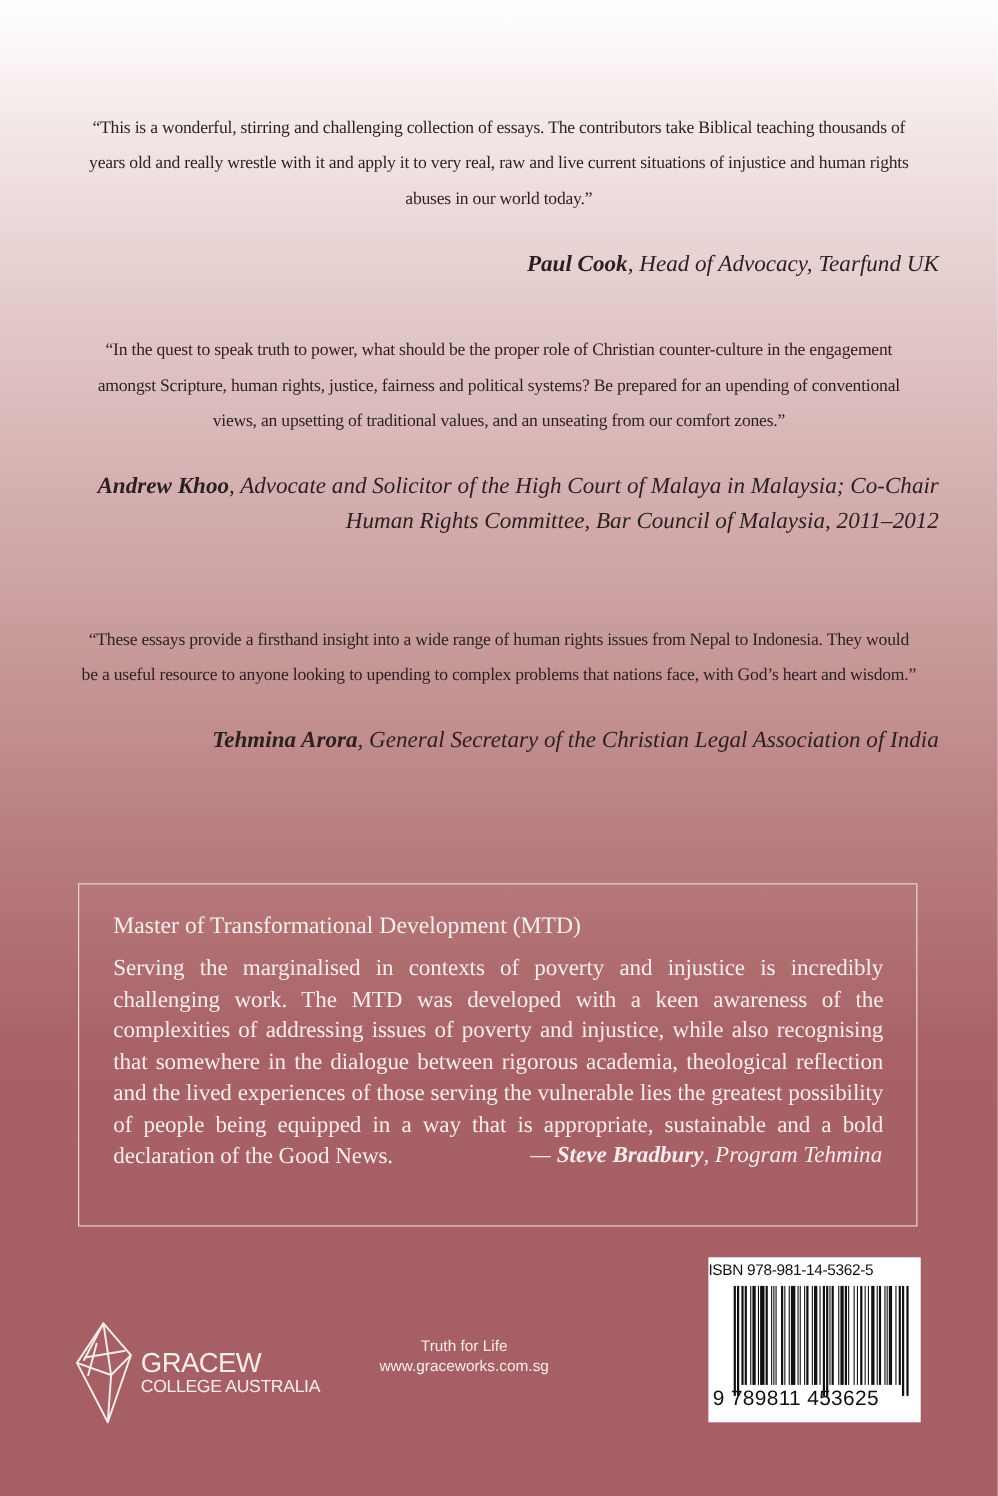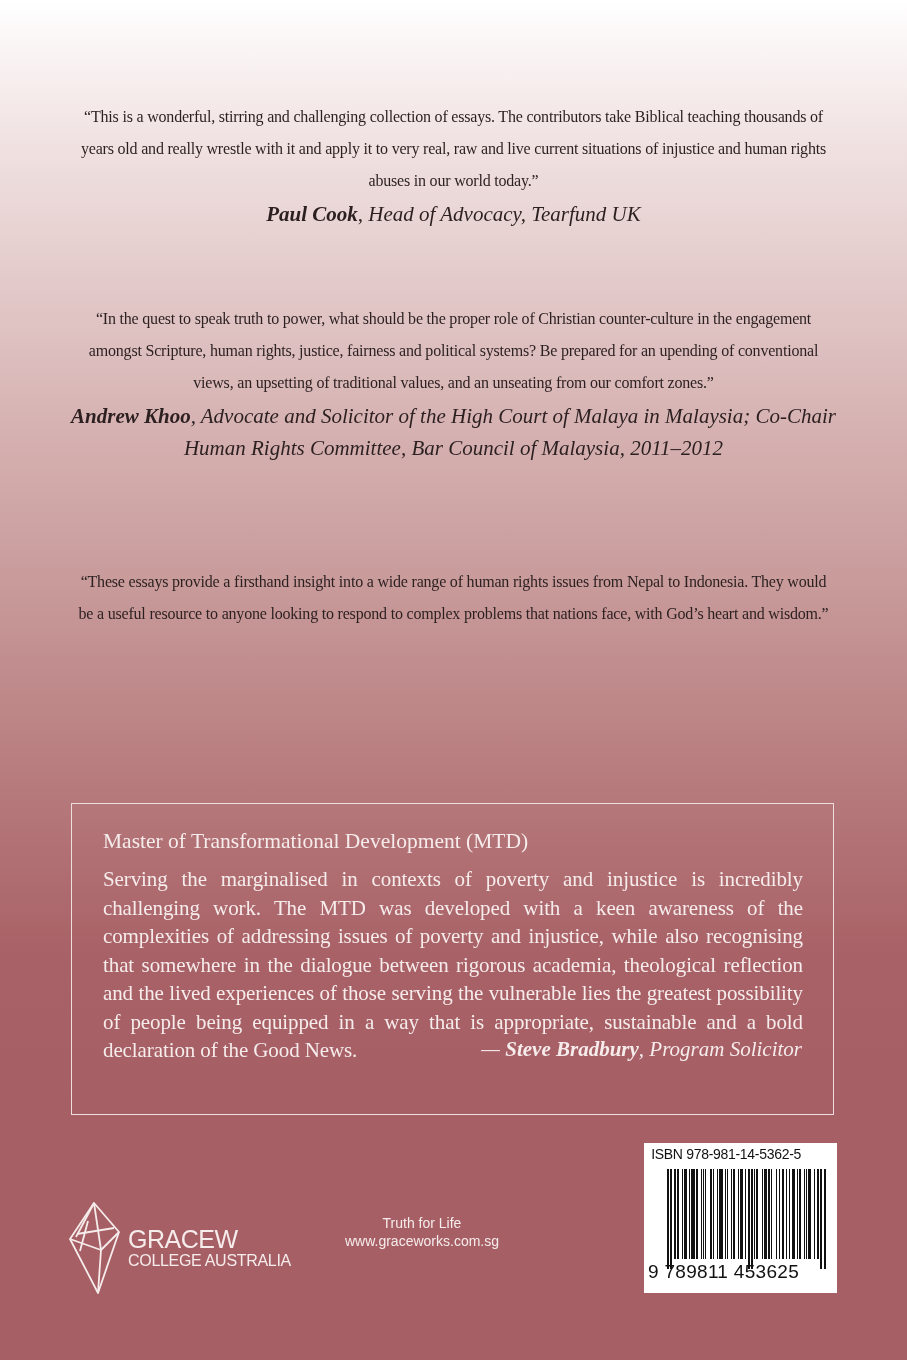--- a/index.html
+++ b/index.html
@@ -31,22 +31,23 @@
       font-size: 16px;
       line-height: 32px;
       margin: 0 auto;
       width: 780px;
       letter-spacing: -0.2px;
     }
     .attrib {
       font-size: 21px;
       line-height: 32px;
       font-style: italic;
-      margin: 1px auto 0;
+      margin: 26px auto 0;
       width: 800px;
+      text-align: right;
     }
     .attrib b { font-weight: bold; }
     #q1 { top: 101px; }
     #q2 { top: 303px; }
     #q3 { top: 566px; }
     #q1 .quote-text { width: 760px; }
     #q2 .quote-text { width: 760px; }
     #q3 .quote-text { width: 760px; }
 
     .mtd-box {
@@ -158,21 +159,21 @@
       height: 150px;
       background: #ffffff;
       font-family: "Liberation Sans", "DejaVu Sans", sans-serif;
       color: #111;
     }
     .isbn-label {
       position: absolute;
       left: 0;
       top: 3px;
       width: 157px;
-      text-align: right;
+      text-align: left;
       font-size: 14px;
       letter-spacing: -0.3px;
     }
     .bars {
       position: absolute;
       left: 23px;
       top: 26px;
       width: 160px;
       height: 100px;
       display: flex;
@@ -195,27 +196,28 @@
   <p class="quote-text">“This is a wonderful, stirring and challenging collection of essays.  The contributors take Biblical teaching thousands of years old and really wrestle with it and apply it to very real, raw and live current situations of injustice and human rights abuses in our world today.”</p>
   <p class="attrib"><b>Paul Cook</b><span>, Head of Advocacy, Tearfund UK</span></p>
 </div>
 
 <div class="quote" id="q2">
   <p class="quote-text">“In the quest to speak truth to power, what should be the proper role of Christian counter-culture in the engagement amongst Scripture, human rights, justice, fairness and political systems? Be prepared for an upending of conventional views, an upsetting of traditional values, and an unseating from our comfort zones.”</p>
   <p class="attrib"><b>Andrew Khoo</b><span>, Advocate and Solicitor of the High Court of Malaya in Malaysia; Co-Chair Human Rights Committee, Bar Council of Malaysia, 2011–2012</span></p>
 </div>
 
 <div class="quote" id="q3">
-  <p class="quote-text">“These essays provide a firsthand insight into a wide range of human rights issues from Nepal to Indonesia. They would be a useful resource to anyone looking to respond to complex problems that nations face, with God’s heart and wisdom.”</p>
+  <p class="quote-text">“These essays provide a firsthand insight into a wide range of human rights issues from Nepal to Indonesia. They would be a useful resource to anyone looking to upending to complex problems that nations face, with God’s heart and wisdom.”</p>
+  <p class="attrib"><b>Tehmina Arora</b><span>, General Secretary of the Christian Legal Association of India</span></p>
 </div>
 
 <div class="mtd-box">
   <div class="mtd-title">Master of Transformational Development (MTD)</div>
   <div class="mtd-body">Serving the marginalised in contexts of poverty and injustice is incredibly challenging work. The MTD was developed with a keen awareness of the complexities of addressing issues of poverty and injustice, while also recognising that somewhere in the dialogue between rigorous academia, theological reflection and the lived experiences of those serving the vulnerable lies the greatest possibility of people being equipped in a way that is appropriate, sustainable and a bold declaration of the Good News.</div>
-  <div class="mtd-sign"><span>— </span><b>Steve Bradbury</b><span>, Program Solicitor</span></div>
+  <div class="mtd-sign"><span>— </span><b>Steve Bradbury</b><span>, Program Tehmina</span></div>
 </div>
 
 <div class="logo-eastern">
   <svg width="54" height="94" viewBox="0 0 54 94" fill="none" stroke="#f6ecec" stroke-width="1.8" stroke-linejoin="round">
     <polygon points="26,2 51,31 30,92 2,38"></polygon>
     <polyline points="2,38 33,49 51,31"></polyline>
     <line x1="26" y1="2" x2="33" y2="49"></line>
     <line x1="33" y1="49" x2="30" y2="92"></line>
     <line x1="26" y1="2" x2="8" y2="36"></line>
     <line x1="9" y1="33" x2="46" y2="27"></line>

